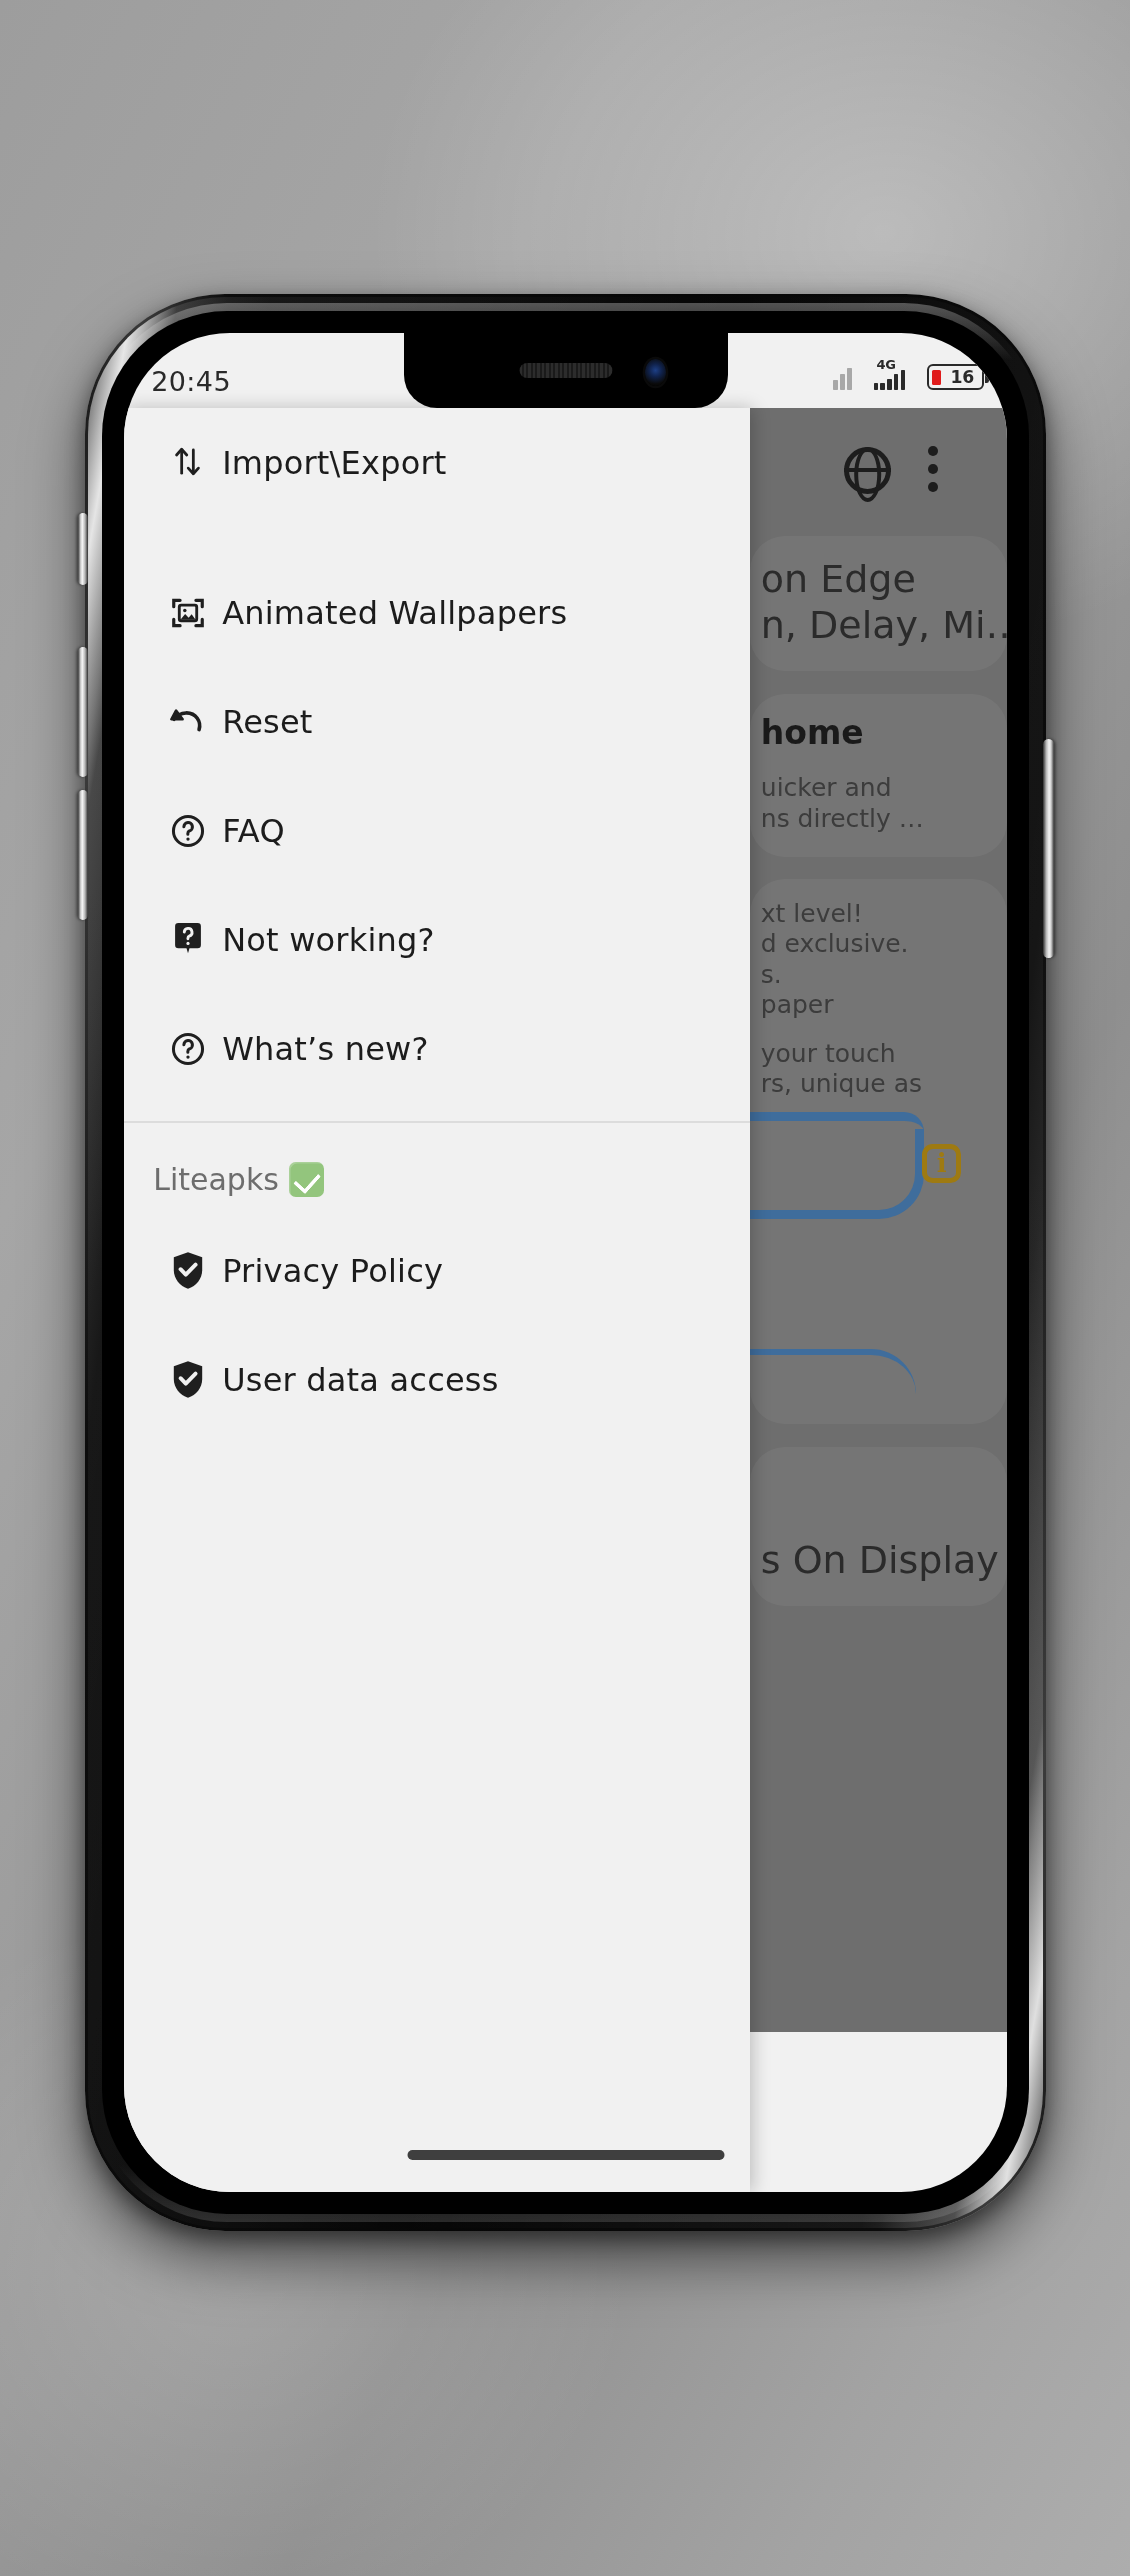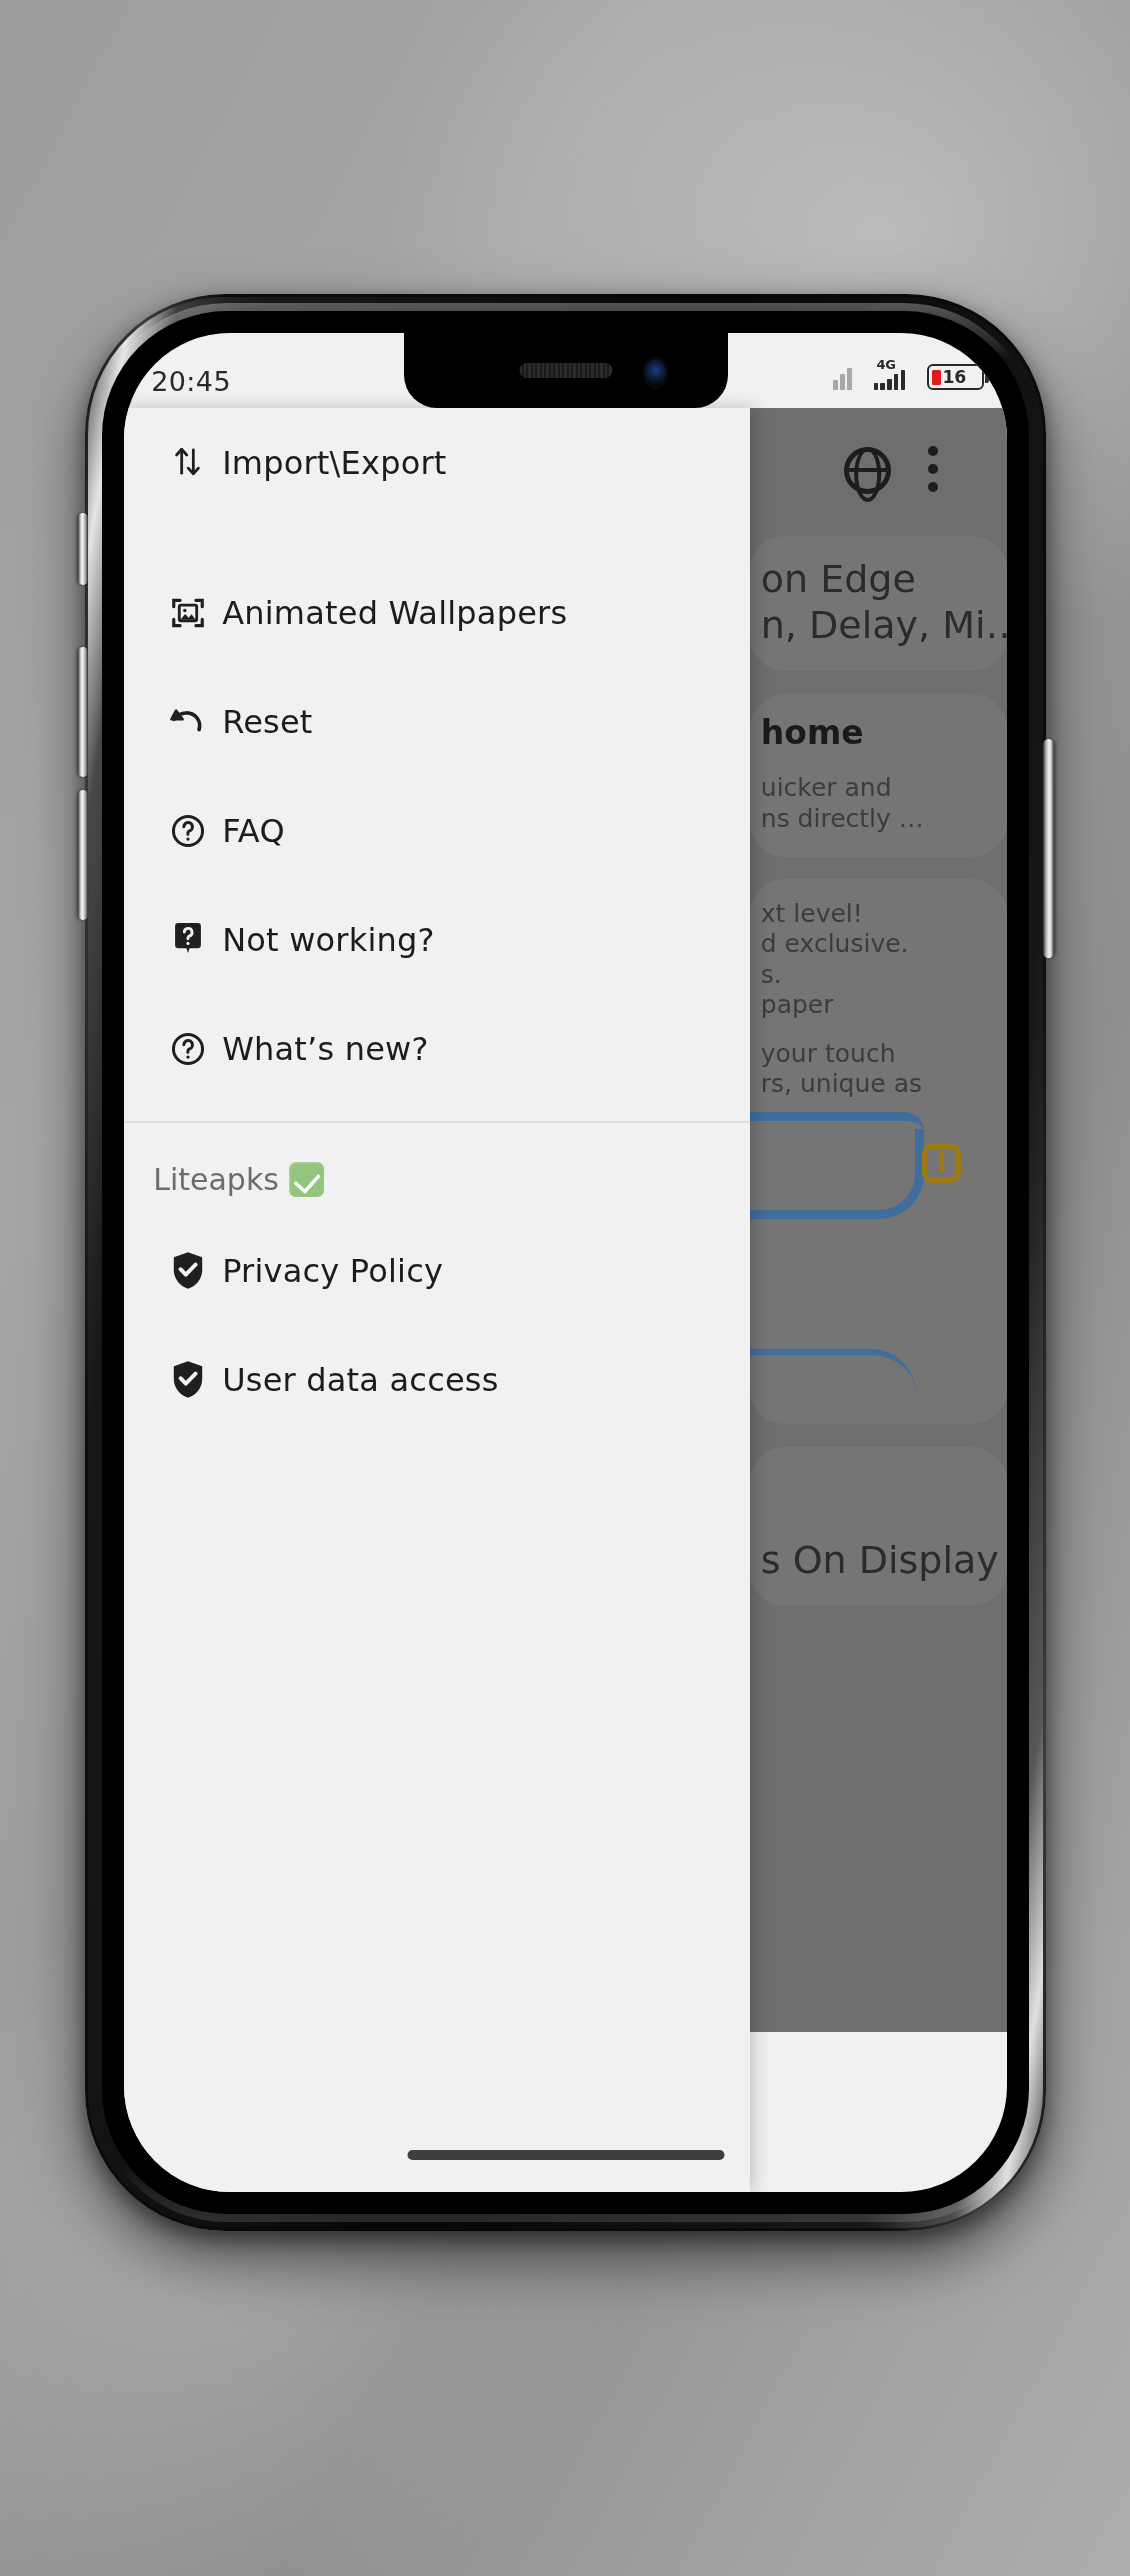--- a/index.html
+++ b/index.html
@@ -104,21 +104,21 @@
   .batt{
     position:relative; width:57px; height:26px;
     border:2.3px solid #2a2a2a; border-radius:6px;
     display:flex; align-items:center; padding:0 3px;
   }
   .batt:after{
     content:""; position:absolute; right:-6.8px; top:7.5px;
     width:3.8px; height:9.8px; background:#2a2a2a; border-radius:0 2.3px 2.3px 0;
   }
   .batt .fill{ width:8.3px; height:15px; background:#e01b1b; border-radius:1.5px; }
-  .batt .pct{ font-size:17.3px; font-weight:600; margin-left:2px; color:#2a2a2a; letter-spacing:-0.4px;}
+  .batt .pct{ font-size:17.3px; font-weight:600; margin-left:10px; color:#2a2a2a; letter-spacing:-0.4px;}
 
   
   .bg-app{
     position:absolute; top:75px; left:626px; right:0; bottom:160px;
     background:#6e6e6e; overflow:hidden;
   }
   .bg-topbar{ position:relative; height:128px; }
   .globe{
     position:absolute; left:94px; top:39px;
     width:47px; height:47px; border-radius:50%;

